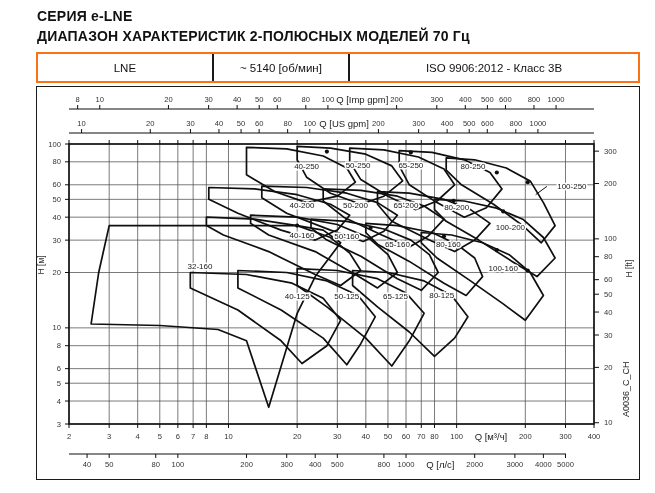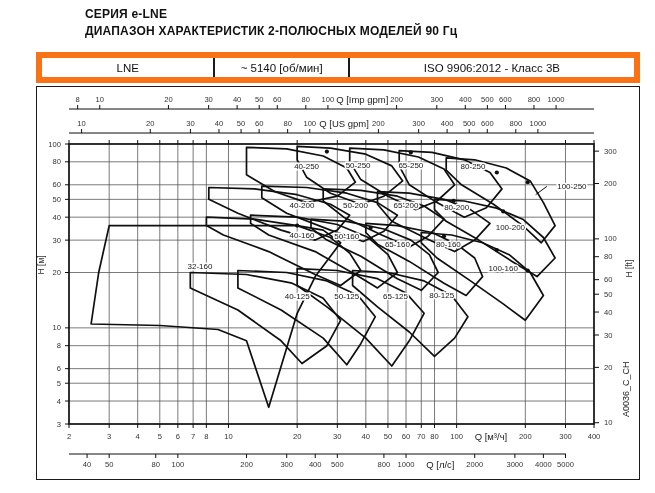--- a/index.html
+++ b/index.html
@@ -1,34 +1,34 @@
 <!DOCTYPE html>
 <html><head>
 <meta charset="utf-8">
 <style>
   html,body{margin:0;padding:0;background:#ffffff;}
   body{width:655px;height:493px;overflow:hidden;font-family:"Liberation Sans",sans-serif;color:#111;}
   .page{position:relative;width:655px;height:493px;}
   .titles{position:absolute;left:37px;top:6px;}
-  .titles .t{font-size:12px;font-weight:bold;line-height:1.45;letter-spacing:.2px;white-space:nowrap;margin-left:48px;}
-  .hdr{position:absolute;left:36px;top:52px;width:604px;height:31px;display:flex;border:6px solid #f97316;box-sizing:border-box;}
+  .titles .t{font-size:14px;font-weight:bold;line-height:1.45;letter-spacing:.2px;white-space:nowrap;}
+  .hdr{position:absolute;left:36px;top:52px;width:604px;height:31px;display:flex;border:2px solid #f97316;box-sizing:border-box;}
   .hdr .cell{display:flex;align-items:center;justify-content:center;font-size:11.5px;box-sizing:border-box;}
   .hdr .c1{width:29.3%;border-right:2px solid #1a1a1a;}
   .hdr .c2{width:22.7%;border-right:2px solid #1a1a1a;}
   .hdr .c3{width:48%;}
   .chartbox{position:absolute;left:36px;top:86px;width:604px;height:394px;border:1.5px solid #1a1a1a;box-sizing:border-box;background:#fff;}
   svg text{font-family:"Liberation Sans",sans-serif;}
 </style>
 </head>
 <body>
 
 <div class="page">
   <div class="titles">
     <div class="t">СЕРИЯ e-LNE</div>
-    <div class="t">ДИАПАЗОН ХАРАКТЕРИСТИК 2-ПОЛЮСНЫХ МОДЕЛЕЙ 90 Гц</div>
+    <div class="t">ДИАПАЗОН ХАРАКТЕРИСТИК 2-ПОЛЮСНЫХ МОДЕЛЕЙ 70 Гц</div>
   </div>
 
   <div class="hdr">
     <div class="cell c1">LNE</div>
     <div class="cell c2">~ 5140 [об/мин]</div>
     <div class="cell c3">ISO 9906:2012 - Класс 3В</div>
   </div>
 
   <div class="chartbox">
     <svg id="chart" width="601" height="391" viewBox="0 0 601 391">

